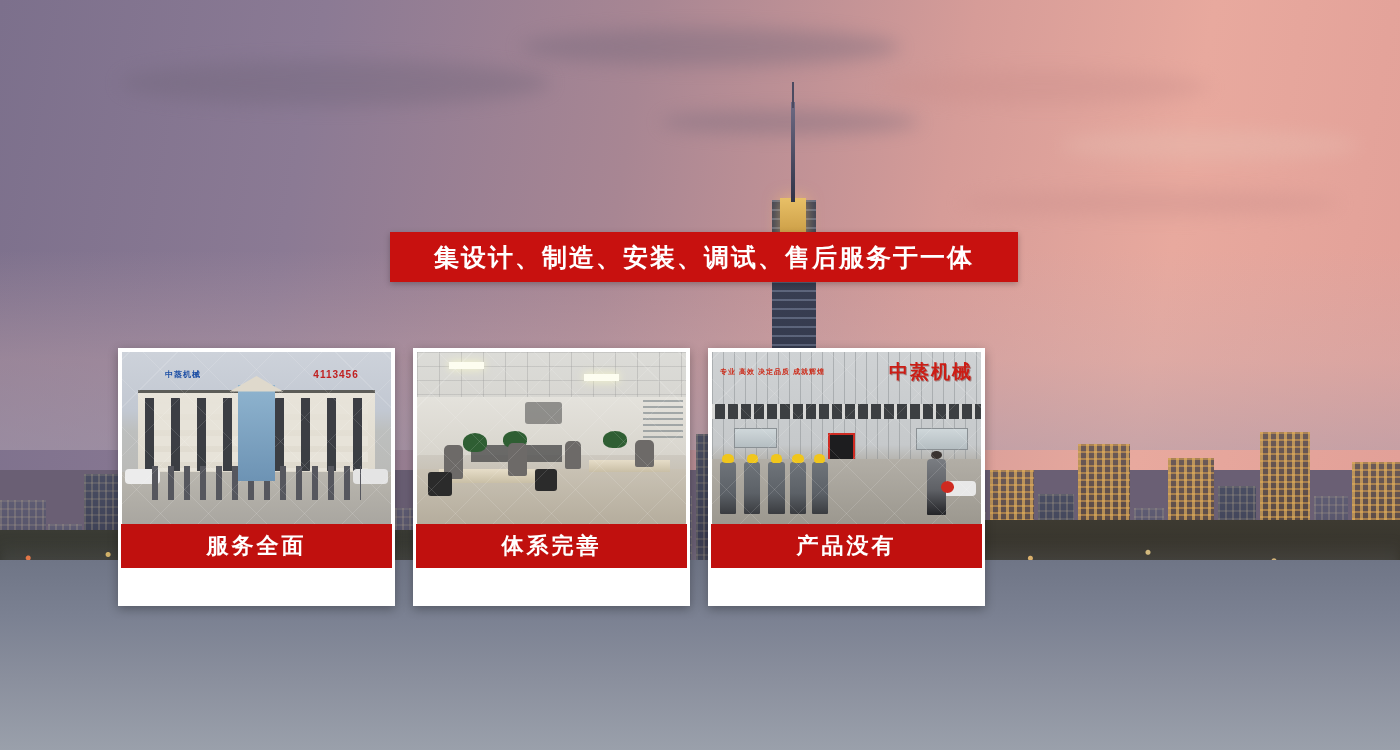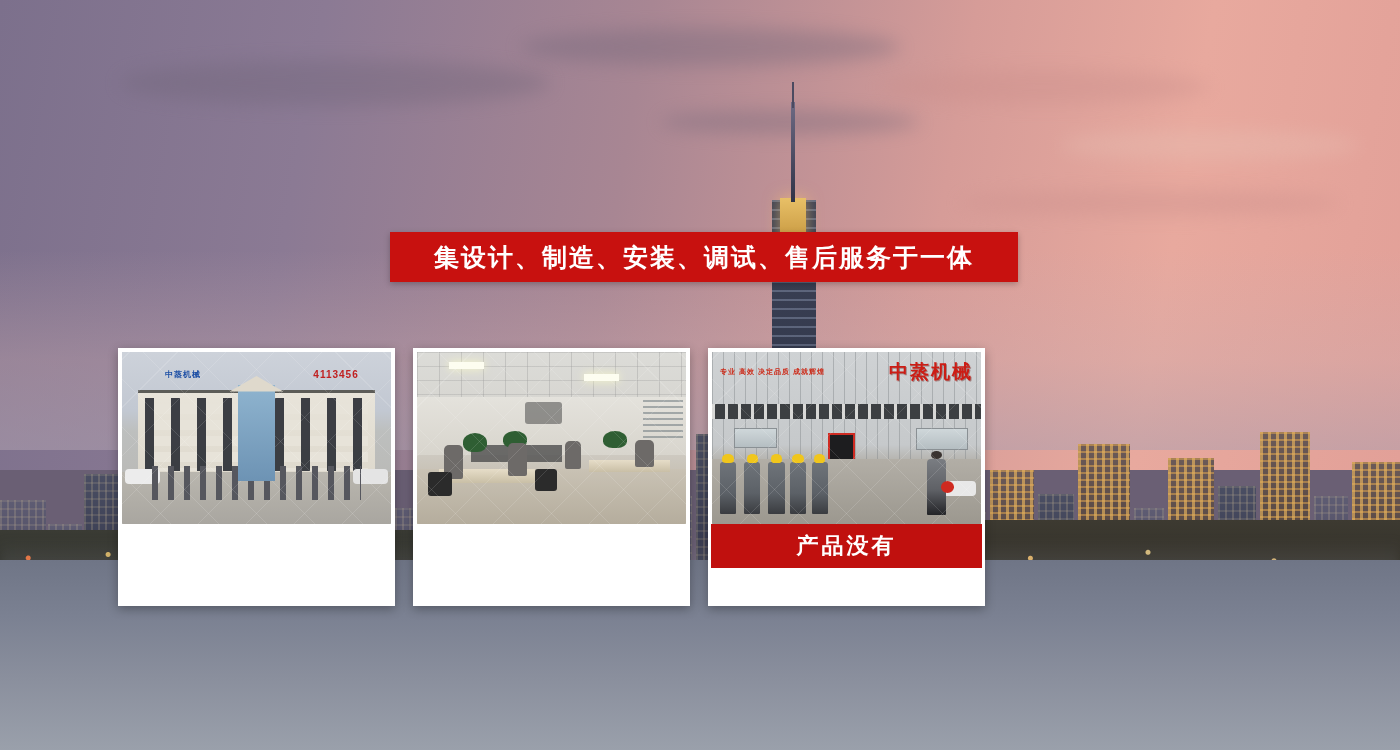--- a/index.html
+++ b/index.html
@@ -365,20 +365,21 @@
           <div class="pedi"></div>
           <div class="sign">中蒸机械</div>
           <div class="phone">4113456</div>
           <div class="ground"></div>
           <div class="car-l"></div>
           <div class="car-r"></div>
           <div class="staff"></div>
         </div>
         <div class="wm"></div>
       </div>
+      <div class="caption">服务全面</div>
     </div>
 
 
     <div class="card">
       <div class="photo">
         <div class="photo-inner p3">
           <div class="ceil"></div>
           <div class="lamp l1"></div>
           <div class="lamp l2"></div>
           <div class="wall"></div>
@@ -393,20 +394,21 @@
           <div class="desk dk2"></div>
           <div class="pers pr1"></div>
           <div class="pers pr2"></div>
           <div class="pers pr3"></div>
           <div class="pers pr4"></div>
           <div class="chair ch1"></div>
           <div class="chair ch2"></div>
         </div>
         <div class="wm"></div>
       </div>
+      <div class="caption">体系完善</div>
     </div>
 
     <div class="card">
       <div class="photo">
         <div class="photo-inner p4">
           <div class="fac"></div>
           <div class="smsign">专业 高效
 决定品质 成就辉煌</div>
           <div class="bigsign">中蒸机械</div>
           <div class="band"></div>

